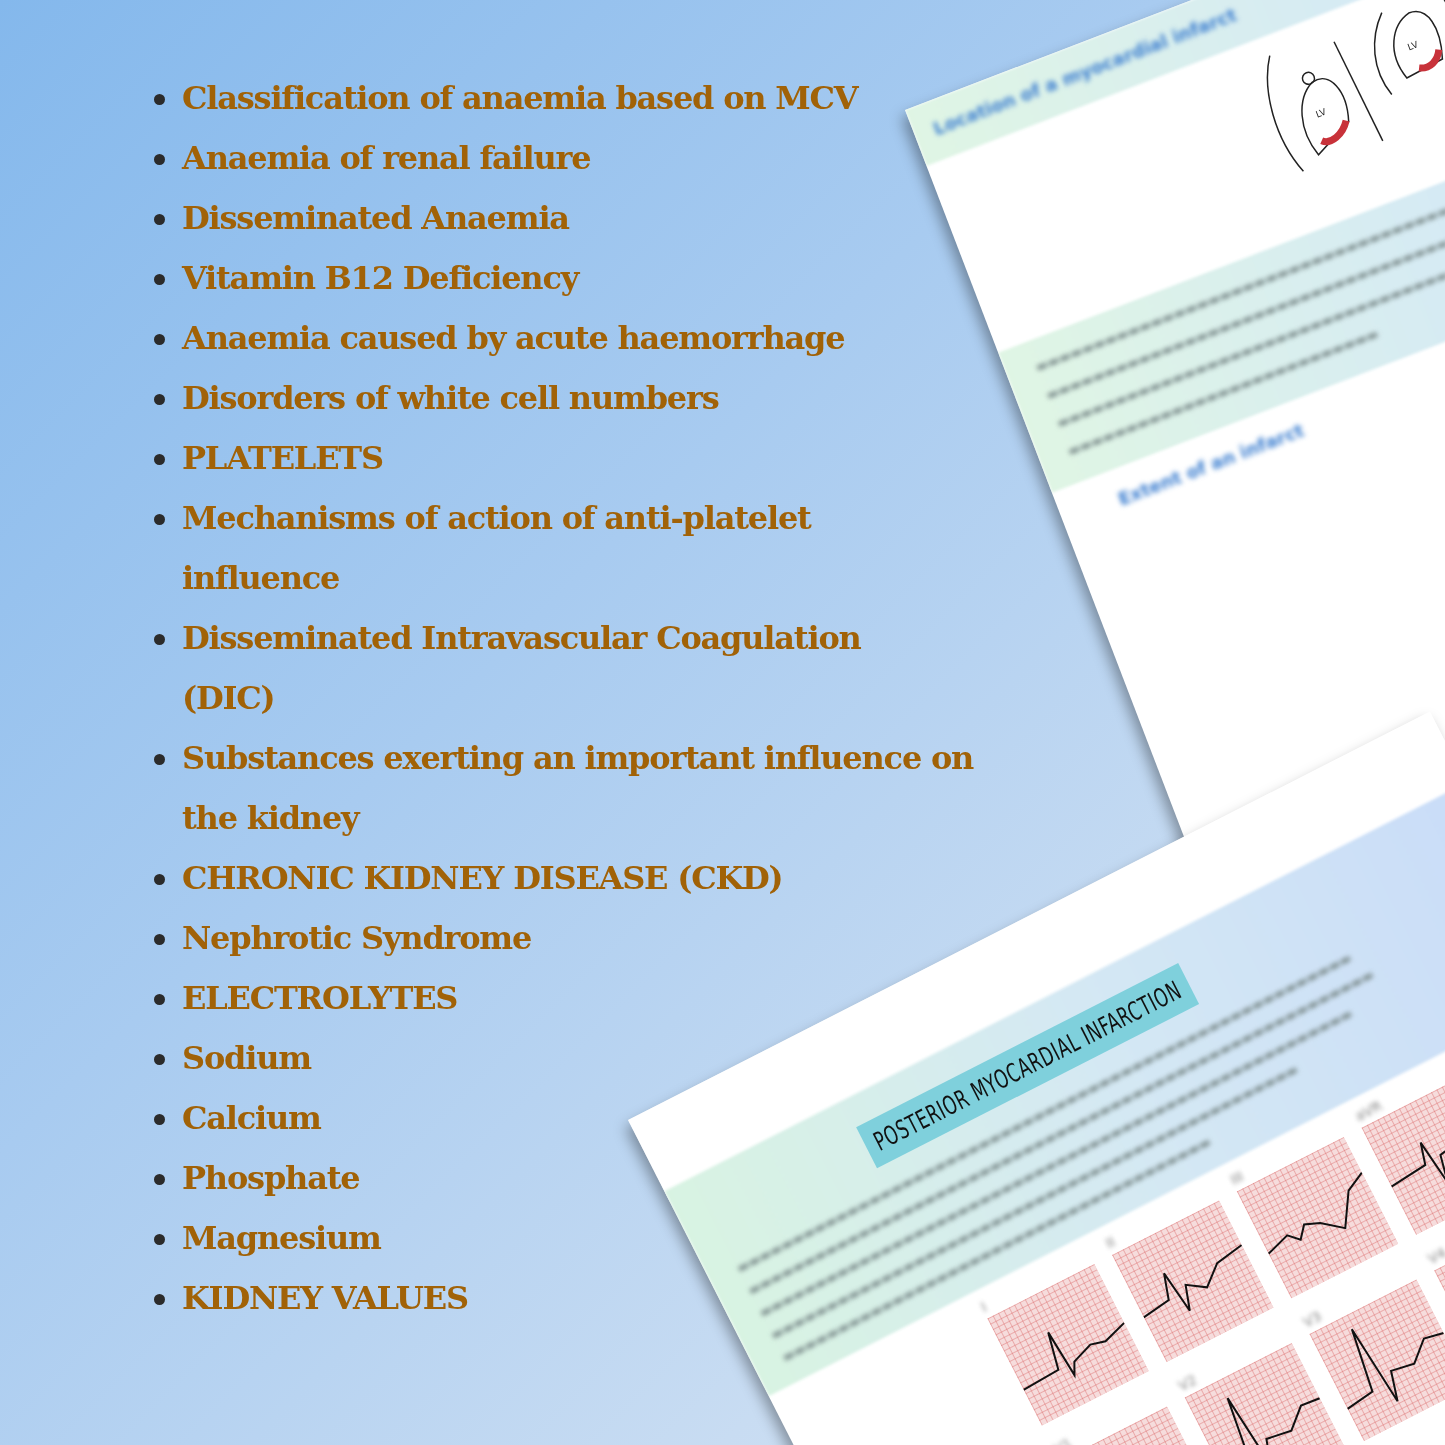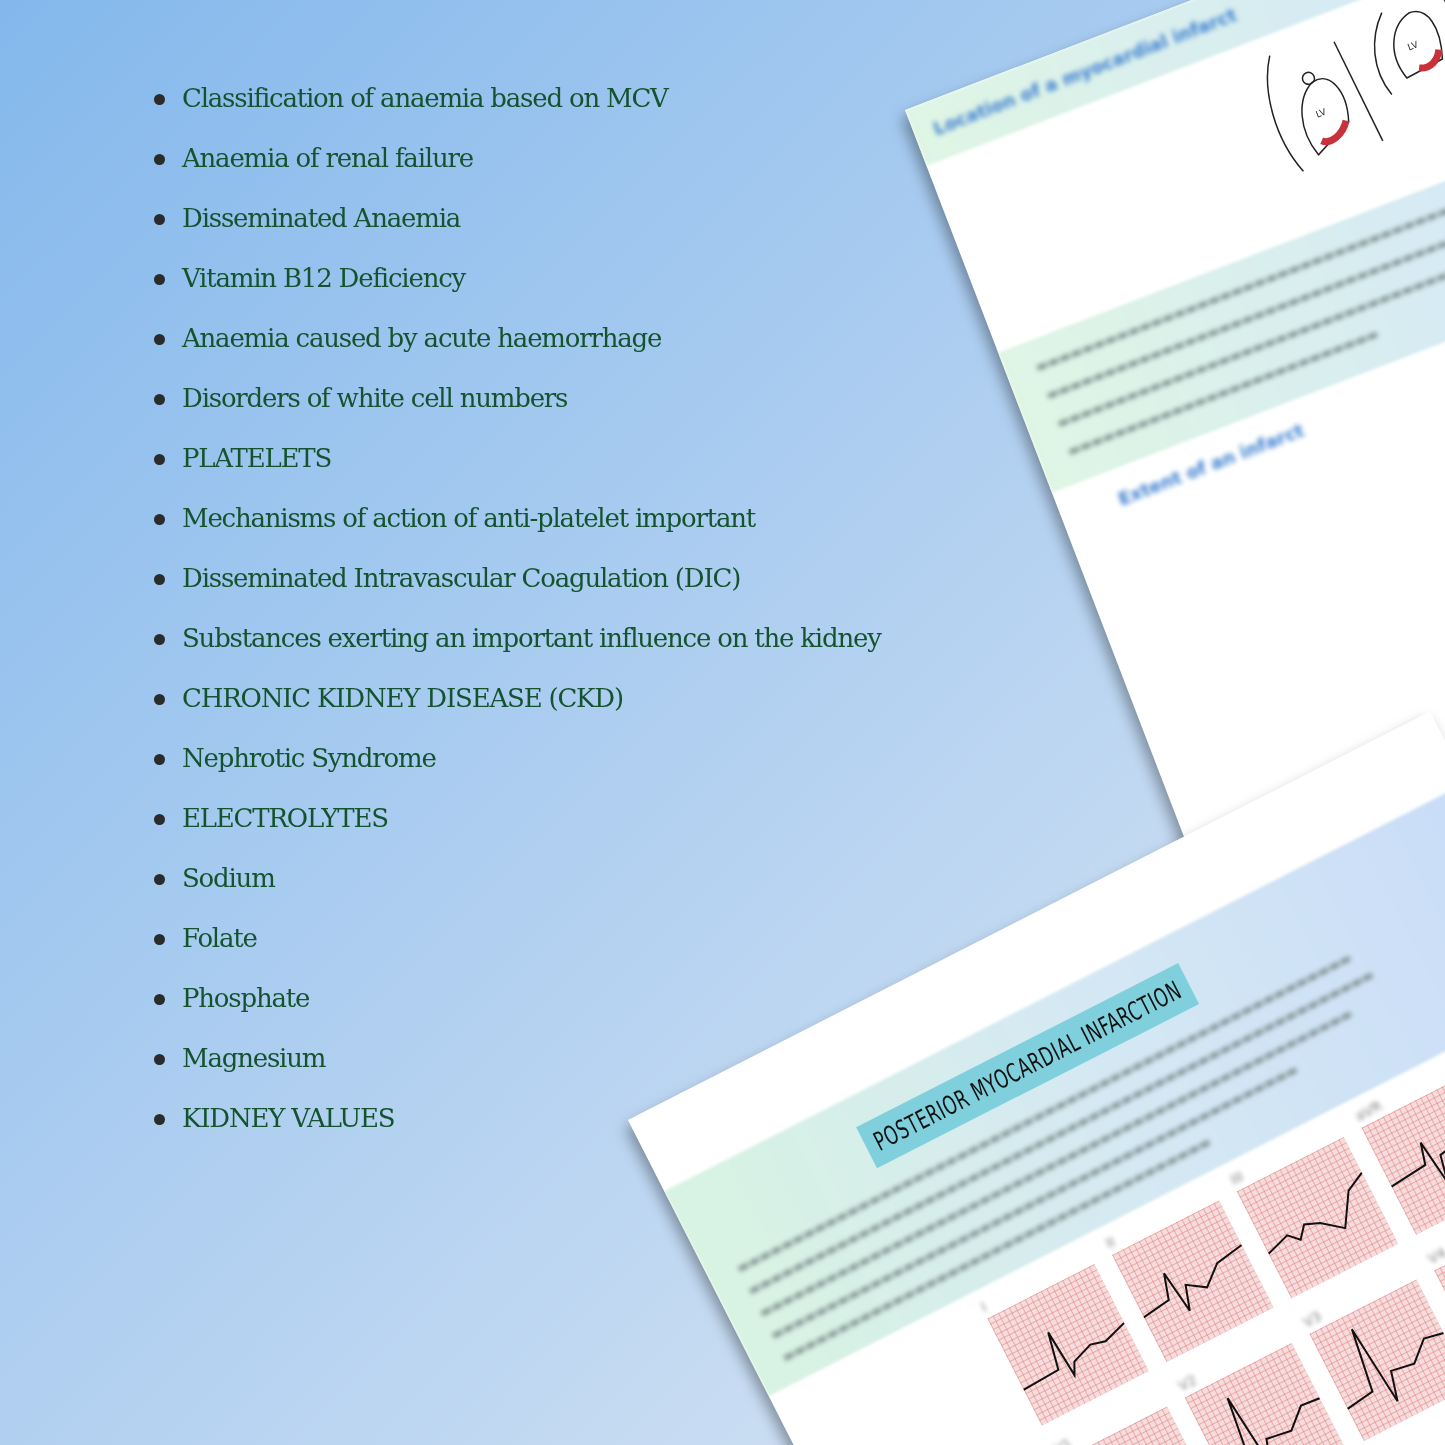--- a/index.html
+++ b/index.html
@@ -7,22 +7,22 @@
     width: 1445px; height: 1445px; overflow: hidden; position: relative;
     background: linear-gradient(135deg, #84b8ec 0%, #a8cbf0 40%, #c8dcf2 75%, #dbe8f5 100%);
     font-family: "DejaVu Serif", serif;
   }
   .topic-list {
     position: absolute; left: 152px; top: 68px; width: 870px;
     margin: 0; padding: 0; list-style: none; z-index: 5;
   }
   .topic-list li {
     position: relative; padding-left: 30px;
-    font-family: "DejaVu Serif", serif; font-weight: normal;
-    font-size: 26px; line-height: 60px; color: #14532d;
+    font-family: "DejaVu Serif", serif; font-weight: bold;
+    font-size: 32px; line-height: 60px; color: #a16207;
     letter-spacing: -1.2px;
   }
   .topic-list li::before {
     content: ""; position: absolute; left: 2px; top: 26px;
     width: 11px; height: 11px; border-radius: 50%; background: #2b2b2b;
   }
   .sheet {
     position: absolute; background: #fff;
     box-shadow: -6px 6px 14px rgba(0,0,0,0.35);
     overflow: hidden;
@@ -65,28 +65,28 @@
 <body>
 
 <ul class="topic-list">
   <li>Classification of anaemia based on MCV</li>
   <li>Anaemia of renal failure</li>
   <li>Disseminated Anaemia</li>
   <li>Vitamin B12 Deficiency</li>
   <li>Anaemia caused by acute haemorrhage</li>
   <li>Disorders of white cell numbers</li>
   <li>PLATELETS</li>
-  <li style="width:720px">Mechanisms of action of anti-platelet important</li>
+  <li style="width:720px">Mechanisms of action of anti-platelet influence</li>
   <li style="width:780px">Disseminated Intravascular Coagulation (DIC)</li>
   <li style="width:850px">Substances exerting an important influence on the kidney</li>
   <li>CHRONIC KIDNEY DISEASE (CKD)</li>
   <li>Nephrotic Syndrome</li>
   <li>ELECTROLYTES</li>
   <li>Sodium</li>
-  <li>Folate</li>
+  <li>Calcium</li>
   <li>Phosphate</li>
   <li>Magnesium</li>
   <li>KIDNEY VALUES</li>
 </ul>
 
 <div class="sheet sheet-back">
   <div class="band band-green" style="top:0;height:60px;"></div>
   <div class="blur-heading" style="left:20px;top:18px;">Location of a myocardial infarct</div>
 
   <svg style="position:absolute;left:330px;top:60px;" width="260" height="150" viewBox="0 0 260 150">

